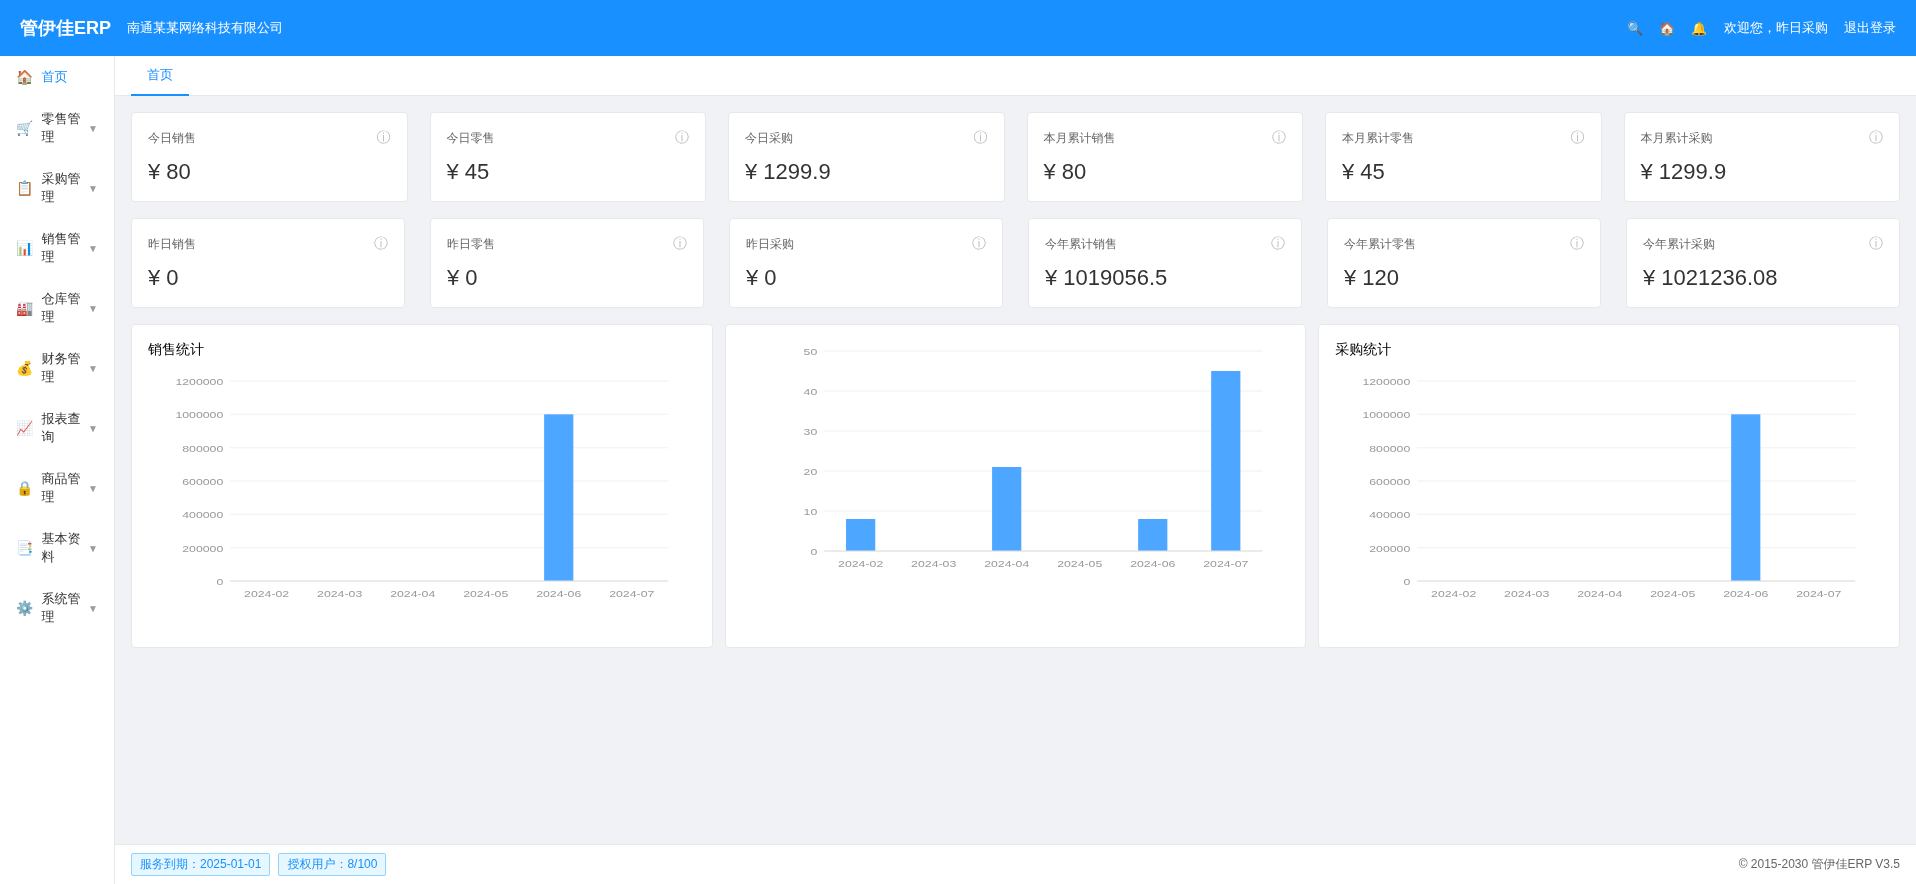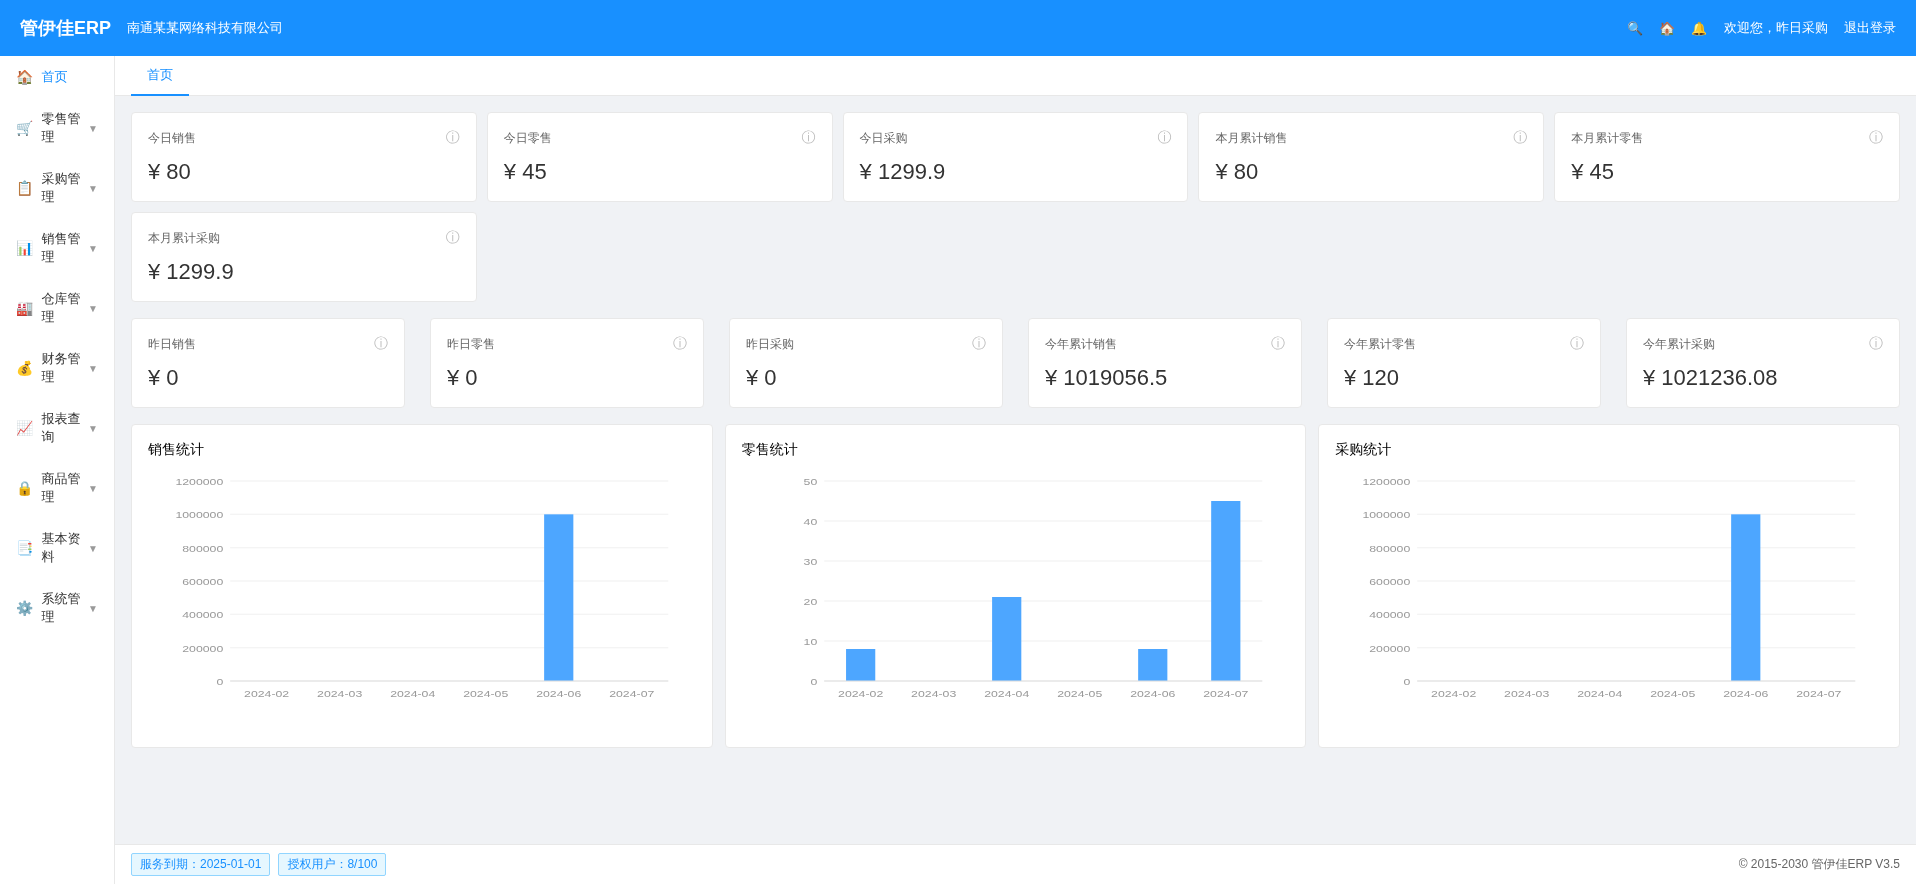--- a/index.html
+++ b/index.html
@@ -24,21 +24,21 @@
 
     
     .content-area { flex: 1; display: flex; flex-direction: column; overflow: hidden; }
     .tab-bar { background: white; border-bottom: 1px solid #e8e8e8; padding: 0 16px; display: flex; align-items: center; height: 40px; flex-shrink: 0; }
     .tab-item { padding: 0 16px; height: 40px; display: flex; align-items: center; cursor: pointer; border-bottom: 2px solid transparent; font-size: 13px; }
     .tab-item.active { border-bottom: 2px solid #1890ff; color: #1890ff; }
 
     .page-content { flex: 1; overflow-y: auto; padding: 16px; }
 
     
-    .stats-grid { display: grid; grid-template-columns: repeat(5, 1fr); gap: 10px; margin-bottom: 16px; }
+    .stats-grid { display: grid; grid-template-columns: repeat(6, 1fr); gap: 22px; margin-bottom: 16px; }
     .stats-card { background: white; border-radius: 4px; padding: 16px; border: 1px solid #e8e8e8; }
     .stats-card-title { color: #666; font-size: 12px; display: flex; align-items: center; justify-content: space-between; margin-bottom: 12px; }
     .stats-card-value { color: #333; font-size: 22px; font-weight: 500; }
 
     .stats-grid2 { display: grid; grid-template-columns: repeat(6, 1fr); gap: 25px; margin-bottom: 16px; }
 
     
     .charts-grid { display: grid; grid-template-columns: repeat(3, 1fr); gap: 12px; }
     .chart-card { background: white; border-radius: 4px; padding: 16px; border: 1px solid #e8e8e8; }
     .chart-title { font-size: 14px; color: #000000; font-weight: 500; margin-bottom: 12px; }
@@ -243,21 +243,20 @@
                 <rect x="236" y="210" width="21.333333333333336" height="0" fill="#4da6ff"></rect>
                 <text x="246.66666666666666" y="226" text-anchor="middle" font-size="9" fill="#999">2024-05</text>
                 <rect x="289.33333333333337" y="43.333333333333314" width="21.333333333333336" height="166.66666666666669" fill="#4da6ff"></rect>
                 <text x="300.00000000000006" y="226" text-anchor="middle" font-size="9" fill="#999">2024-06</text>
                 <rect x="342.6666666666667" y="210" width="21.333333333333336" height="0" fill="#4da6ff"></rect>
                 <text x="353.33333333333337" y="226" text-anchor="middle" font-size="9" fill="#999">2024-07</text>
                 <line x1="60" y1="210" x2="380" y2="210" stroke="#e0e0e0" stroke-width="1"></line>
               </svg></div>
           </div>
           <div class="chart-card">
-            <div class="chart-title">零售统计</div>
             <div class="chart-container"><svg width="100%" height="100%" viewBox="0 0 400 260" preserveAspectRatio="none">
                 <text x="55" y="214" text-anchor="end" font-size="9" fill="#999">0</text>
                 <line x1="60" y1="210" x2="380" y2="210" stroke="#f0f0f0" stroke-width="1"></line>
                 <text x="55" y="174" text-anchor="end" font-size="9" fill="#999">10</text>
                 <line x1="60" y1="170" x2="380" y2="170" stroke="#f0f0f0" stroke-width="1"></line>
                 <text x="55" y="134" text-anchor="end" font-size="9" fill="#999">20</text>
                 <line x1="60" y1="130" x2="380" y2="130" stroke="#f0f0f0" stroke-width="1"></line>
                 <text x="55" y="94" text-anchor="end" font-size="9" fill="#999">30</text>
                 <line x1="60" y1="90" x2="380" y2="90" stroke="#f0f0f0" stroke-width="1"></line>
                 <text x="55" y="54" text-anchor="end" font-size="9" fill="#999">40</text>

